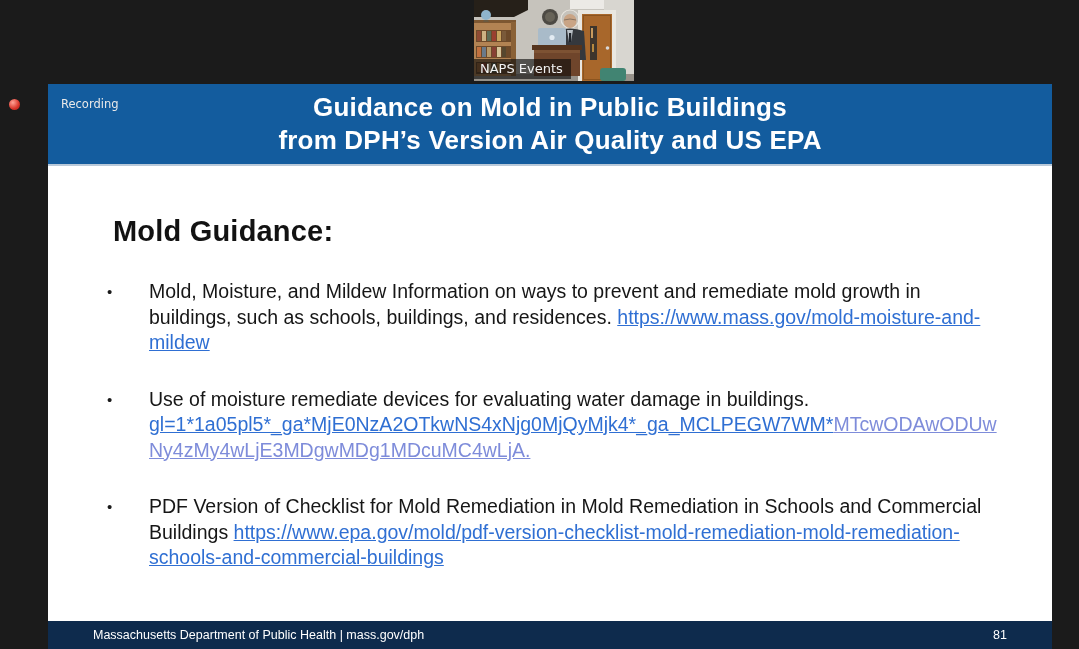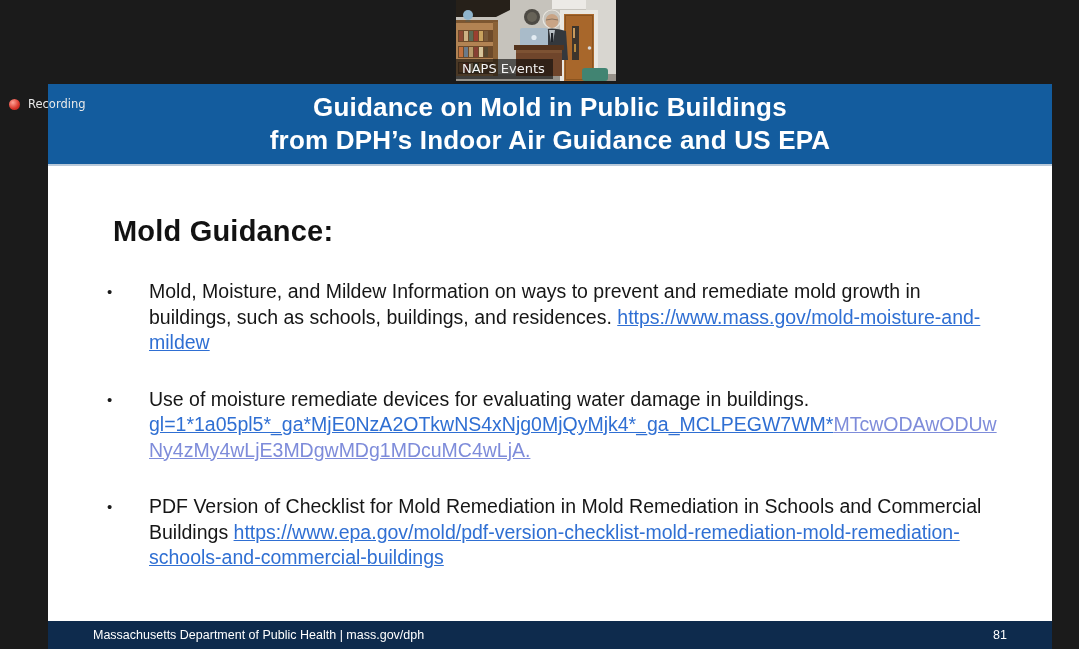--- a/index.html
+++ b/index.html
@@ -2,36 +2,36 @@
 <html style="--c-header: #135c9e; --c-footer: #0e2b4d; --c-link: #2f6fd3; --c-link-light: #7e8cda; --c-rec: #d9352a;"><head>
 <meta charset="utf-8">
 <style>
   html,body{margin:0;padding:0;background:#111;}
   .screen{
     position:relative;width:1079px;height:649px;overflow:hidden;
     background:#1b1b1b;font-family:"Liberation Sans",sans-serif;
   }
 
   
-  .video-tile{position:absolute;left:456px;top:0;width:160px;height:81px;overflow:hidden;background:#4a443c;}
+  .video-tile{position:absolute;left:474px;top:0;width:160px;height:81px;overflow:hidden;background:#4a443c;}
   .video-tile svg{display:block;}
   .name-tag{
     position:absolute;left:0;bottom:2px;
     background:rgba(12,12,12,.62);color:#f2f2f2;
     font-family:"DejaVu Sans","Liberation Sans",sans-serif;
     font-size:13px;line-height:17px;padding:1px 8px 2px 6px;white-space:nowrap;
   }
 
   
   .recording{position:absolute;left:9px;top:97px;display:flex;align-items:center;gap:8px;z-index:5;}
   .rec-dot{
     width:11px;height:11px;border-radius:50%;
     background:radial-gradient(circle at 35% 32%, #ffa396, var(--c-rec,#d9352a) 60%, #9c221a);
   }
-  .rec-label{color:#e9e9e9;font-family:"DejaVu Sans","Liberation Sans",sans-serif;font-size:11.5px;}
+  .rec-label{color:#e9e9e9;font-family:"DejaVu Sans","Liberation Sans",sans-serif;font-size:11.5px;margin-left:33px;}
 
   
   .slide{position:absolute;left:48px;top:84px;width:1004px;height:565px;background:#fff;}
   .slide-header{
     height:80px;background:var(--c-header,#135c9e);
     border-bottom:2px solid #b9c9d9;
     display:flex;flex-direction:column;justify-content:center;align-items:center;
   }
   .slide-title{color:#fff;font-weight:bold;font-size:26px;line-height:33px;text-align:center;letter-spacing:.2px;}
   .slide-body{height:455px;box-sizing:border-box;padding:41px 60px 0 57px;overflow:hidden;}
@@ -125,21 +125,21 @@
   </div>
 
   <div class="recording">
     <span class="rec-dot"></span>
     <span class="rec-label">Recording</span>
   </div>
 
   <div class="slide">
     <div class="slide-header">
       <div class="slide-title">Guidance on Mold in Public Buildings</div>
-      <div class="slide-title">from DPH’s Indoor Air Guidance and US EPA</div>
+      <div class="slide-title">from DPH’s Version Air Quality and US EPA</div>
     </div>
 
     <div class="slide-body">
       <h2 class="slide-heading">Mold Guidance:</h2>
       <ul class="bullets">
           <li>
             <span class="bullet-marker">•</span>
             <span class="bullet-content"><span>Mold, Moisture, and Mildew Information on ways to prevent and remediate mold growth in buildings, such as schools, buildings, and residences. </span><a class="link">https://www.mass.gov/mold-moisture-and-mildew</a></span>
           </li>
           <li>

